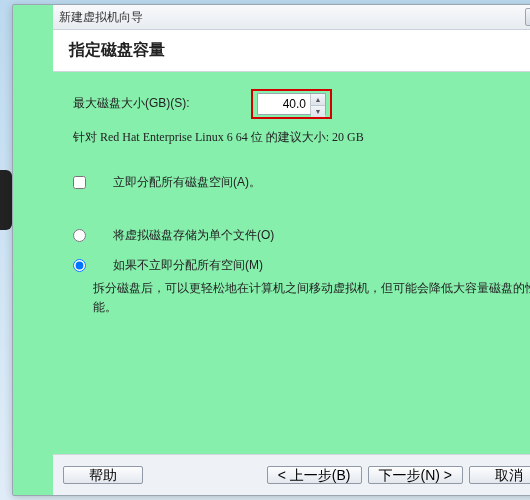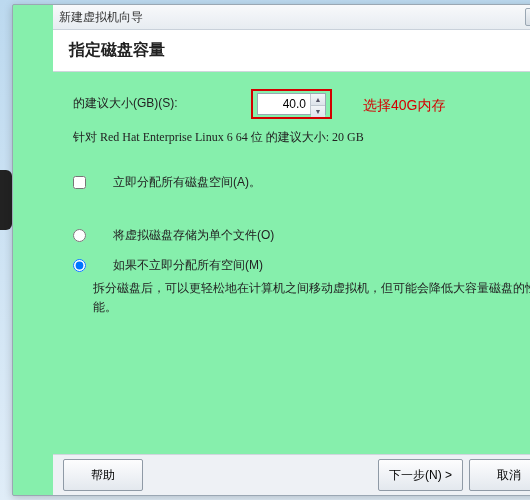--- a/index.html
+++ b/index.html
@@ -141,26 +141,26 @@
     border-top: 1px solid #d0d6dd;
     background: #eef1f5;
     display: flex;
     align-items: center;
     padding: 0 10px;
     gap: 6px;
   }
   .footer .spacer { flex: 1; }
   .btn {
     min-width: 80px;
-    height: 32px;
+    height: 18px;
     border: 1px solid #8f9aa6;
     border-radius: 2px;
     background: linear-gradient(to bottom, #fdfdfe, #e3e8ee);
     font-family: inherit;
-    font-size: 12px;
+    font-size: 14px;
     cursor: pointer;
     padding: 0 10px;
   }
   .left-artifact {
     position: absolute;
     left: 0; top: 170px;
     width: 12px; height: 60px;
     background: #222;
     border-top-right-radius: 6px;
     border-bottom-right-radius: 6px;
@@ -181,31 +181,30 @@
     </div>
   </div>
 
   <div class="header">
     <div class="h1">指定磁盘容量</div>
   </div>
 
   <div class="content">
 
     <div class="row-size">
-      <span class="label">的建议大小(GB)(S):</span>
+      <span class="label">最大磁盘大小(GB)(S):</span>
       <div class="spin-wrap">
         <div class="spin">
           <input type="text" value="40.0" style="">
           <div class="arrows">
             <div>▲</div>
             <div>▼</div>
           </div>
         </div>
       </div>
-      <div class="annot">选择40G内存</div>
     </div>
 
     <div class="hint">针对 Red Hat Enterprise Linux 6 64 位 的建议大小: 20 GB</div>
 
     <div class="block">
       <label class="option-row">
         <input type="checkbox" style="">
         <span>立即分配所有磁盘空间(A)。</span>
       </label>
     </div>
@@ -220,17 +219,18 @@
         <span>如果不立即分配所有空间(M)</span>
       </label>
       <div class="desc">拆分磁盘后，可以更轻松地在计算机之间移动虚拟机，但可能会降低大容量磁盘的性能。</div>
     </div>
 
   </div>
 
   <div class="footer">
     <button class="btn">帮助</button>
     <div class="spacer"></div>
+    <button class="btn">&lt; 上一步(B)</button>
     <button class="btn">下一步(N) &gt;</button>
     <button class="btn">取消</button>
   </div>
 
 </div>
 
 </body></html>

